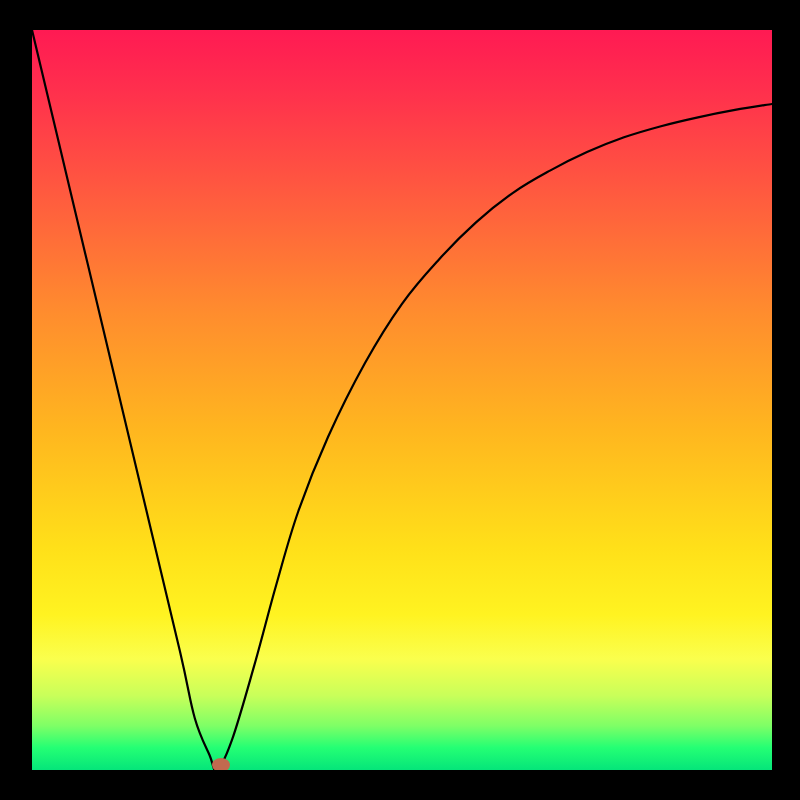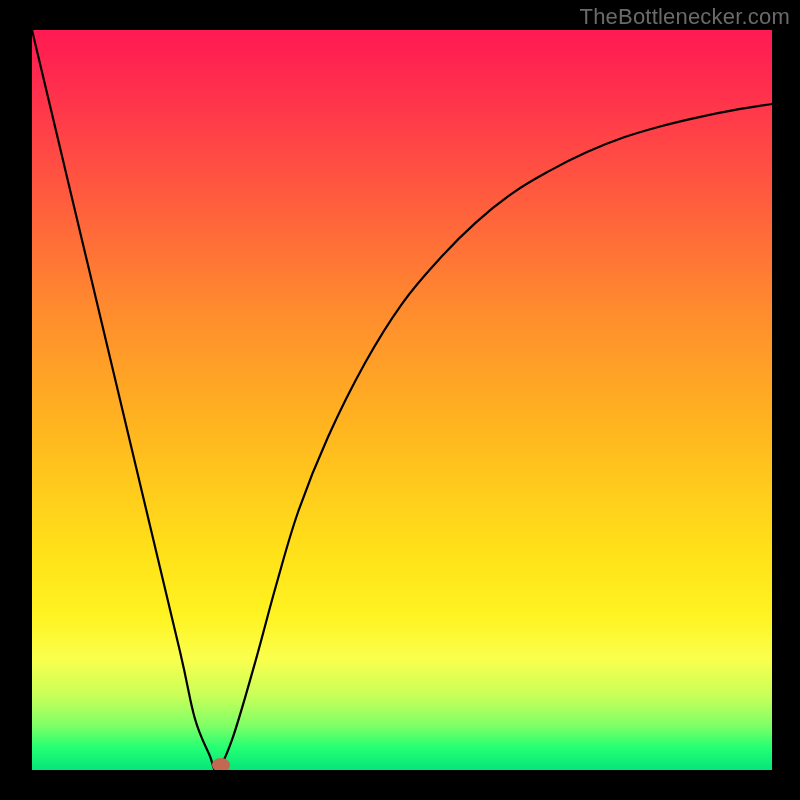--- a/index.html
+++ b/index.html
@@ -78,14 +78,13 @@
   <div class="plot">
     <div class="gradient"></div>
 
     <svg class="curve" viewBox="0 0 740 740" preserveAspectRatio="none">
       <path id="curve-path" fill="none" stroke="#000000" stroke-width="2.2" stroke-linejoin="round" stroke-linecap="round" d="M 0.00 0.00 C 6.66 27.97, 23.68 99.46, 37.00 155.40 C 50.32 211.34, 60.68 254.86, 74.00 310.80 C 87.32 366.74, 97.68 410.26, 111.00 466.20 C 124.32 522.14, 138.68 581.64, 148.00 621.60 C 157.32 661.56, 157.47 669.55, 162.80 688.20 C 168.13 706.85, 173.60 715.88, 177.60 725.20 C 181.60 734.52, 181.00 742.66, 185.00 740.00 C 189.00 737.34, 193.14 729.05, 199.80 710.40 C 206.46 691.75, 214.01 664.37, 222.00 636.40 C 229.99 608.43, 236.21 582.97, 244.20 555.00 C 252.19 527.03, 257.08 507.64, 266.40 481.00 C 275.72 454.36, 284.01 433.64, 296.00 407.00 C 307.99 380.36, 319.68 356.98, 333.00 333.00 C 346.32 309.02, 356.68 292.45, 370.00 273.80 C 383.32 255.15, 393.68 244.05, 407.00 229.40 C 420.32 214.75, 430.68 204.39, 444.00 192.40 C 457.32 180.41, 467.68 172.12, 481.00 162.80 C 494.32 153.48, 504.68 147.93, 518.00 140.60 C 531.32 133.27, 541.68 128.09, 555.00 122.10 C 568.32 116.11, 578.68 111.96, 592.00 107.30 C 605.32 102.64, 615.68 99.80, 629.00 96.20 C 642.32 92.60, 652.68 90.25, 666.00 87.32 C 679.32 84.39, 689.68 82.32, 703.00 79.92 C 716.32 77.52, 733.34 75.07, 740.00 74.00"></path>
     </svg>
 
     <div id="marker" class="marker" style="left: 179.7px; top: 727.82px; width: 18px; height: 14px; background: rgb(193, 106, 79);"></div>
   </div>
 
-  <div class="watermark">TheBottlenecker.com</div>
 </div>
 
 </body></html>

